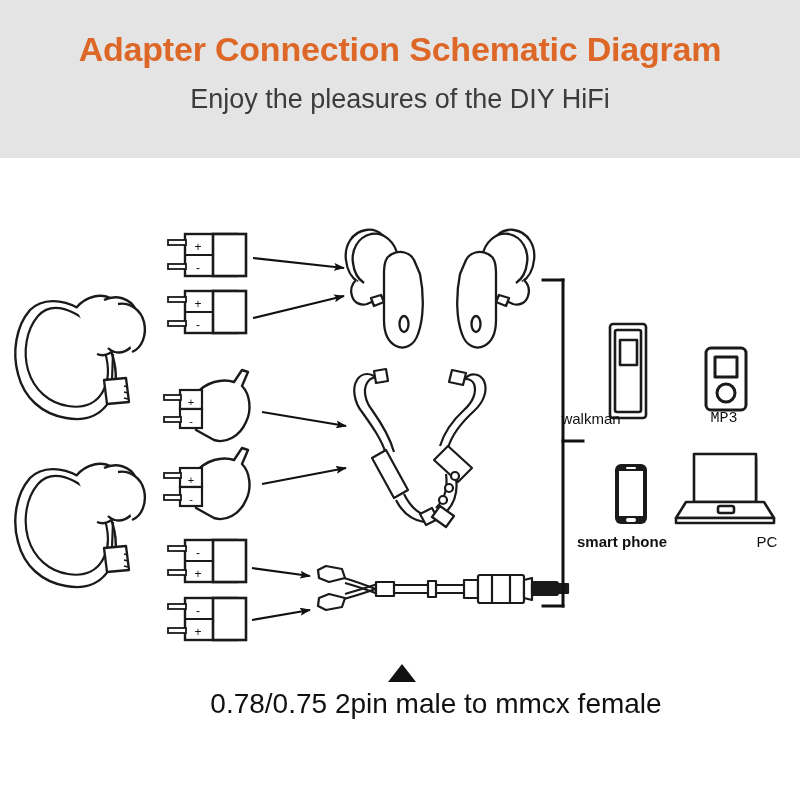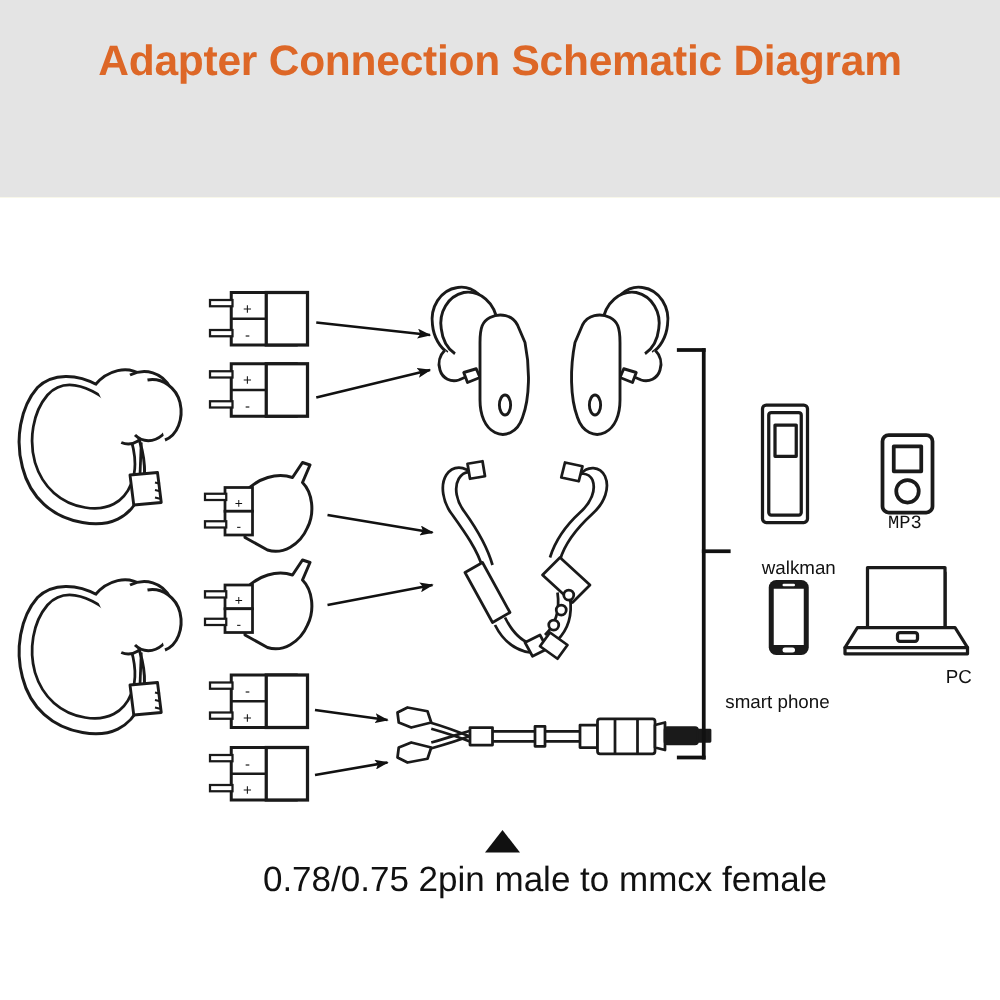--- a/index.html
+++ b/index.html
@@ -2,21 +2,21 @@
 <html><head>
 <meta charset="utf-8">
 <style>
   html,body{margin:0;padding:0;}
   body{
     width:800px;height:800px;
     background:#ffffff;
     font-family:"Liberation Sans", sans-serif;
     overflow:hidden;
   }
-  #page{position:relative;width:800px;height:672px;background:#fef9c3;}
+  #page{position:relative;width:800px;height:672px;background:#84cc16;}
 
   
   .header-band{
     position:absolute;left:0;top:0;width:800px;height:158px;
     background:#e4e4e4;
   }
   .title{
     position:absolute;left:0;top:30px;width:800px;text-align:center;
     font-size:34px;font-weight:bold;color:#dd6727;
     letter-spacing:-0.2px;white-space:nowrap;
@@ -29,38 +29,39 @@
 
   
   .canvas{position:absolute;left:0;top:158px;width:800px;height:642px;background:#fff;}
   .canvas svg{display:block;}
 
   
   .dev-label{
     position:absolute;text-align:center;
     font-size:15px;color:#111;white-space:nowrap;
   }
-  .lbl-walkman{left:584px;top:410px;width:110px;margin-top:36px;}
+  .lbl-walkman{left:536px;top:410px;width:110px;}
   .lbl-mp3{left:684px;top:410px;width:80px;font-family:Liberation Mono, monospace;}
-  .lbl-phone{left:560px;top:553px;width:124px;}
+  .lbl-phone{left:560px;top:533px;width:124px;font-weight:bold;}
   .lbl-pc{left:727px;top:533px;width:80px;}
 
   
   .caption{
     position:absolute;left:0;top:688px;width:800px;text-align:center;
     font-size:28px;color:#111;white-space:nowrap;margin-left:36px;
   }
 </style>
 </head>
 <body>
 
 <div id="page">
 
   <div class="header-band">
     <div class="title">Adapter Connection Schematic Diagram</div>
+    <div class="subtitle">Enjoy the pleasures of the DIY HiFi</div>
   </div>
 
   <div class="canvas">
     <svg width="800" height="642" viewBox="0 0 800 642" xmlns="http://www.w3.org/2000/svg">
       <defs>
         <marker id="ah" markerWidth="11" markerHeight="8" refX="10" refY="4" orient="auto" markerUnits="userSpaceOnUse">
           <path d="M0,0 L11,4 L0,8 L2.2,4 Z" fill="#111"></path>
         </marker>
         <g id="shellGlyph">
           <path d="M18,42 C4,58 0,84 6,106 C12,130 30,146 54,150 C76,154 92,146 100,128

